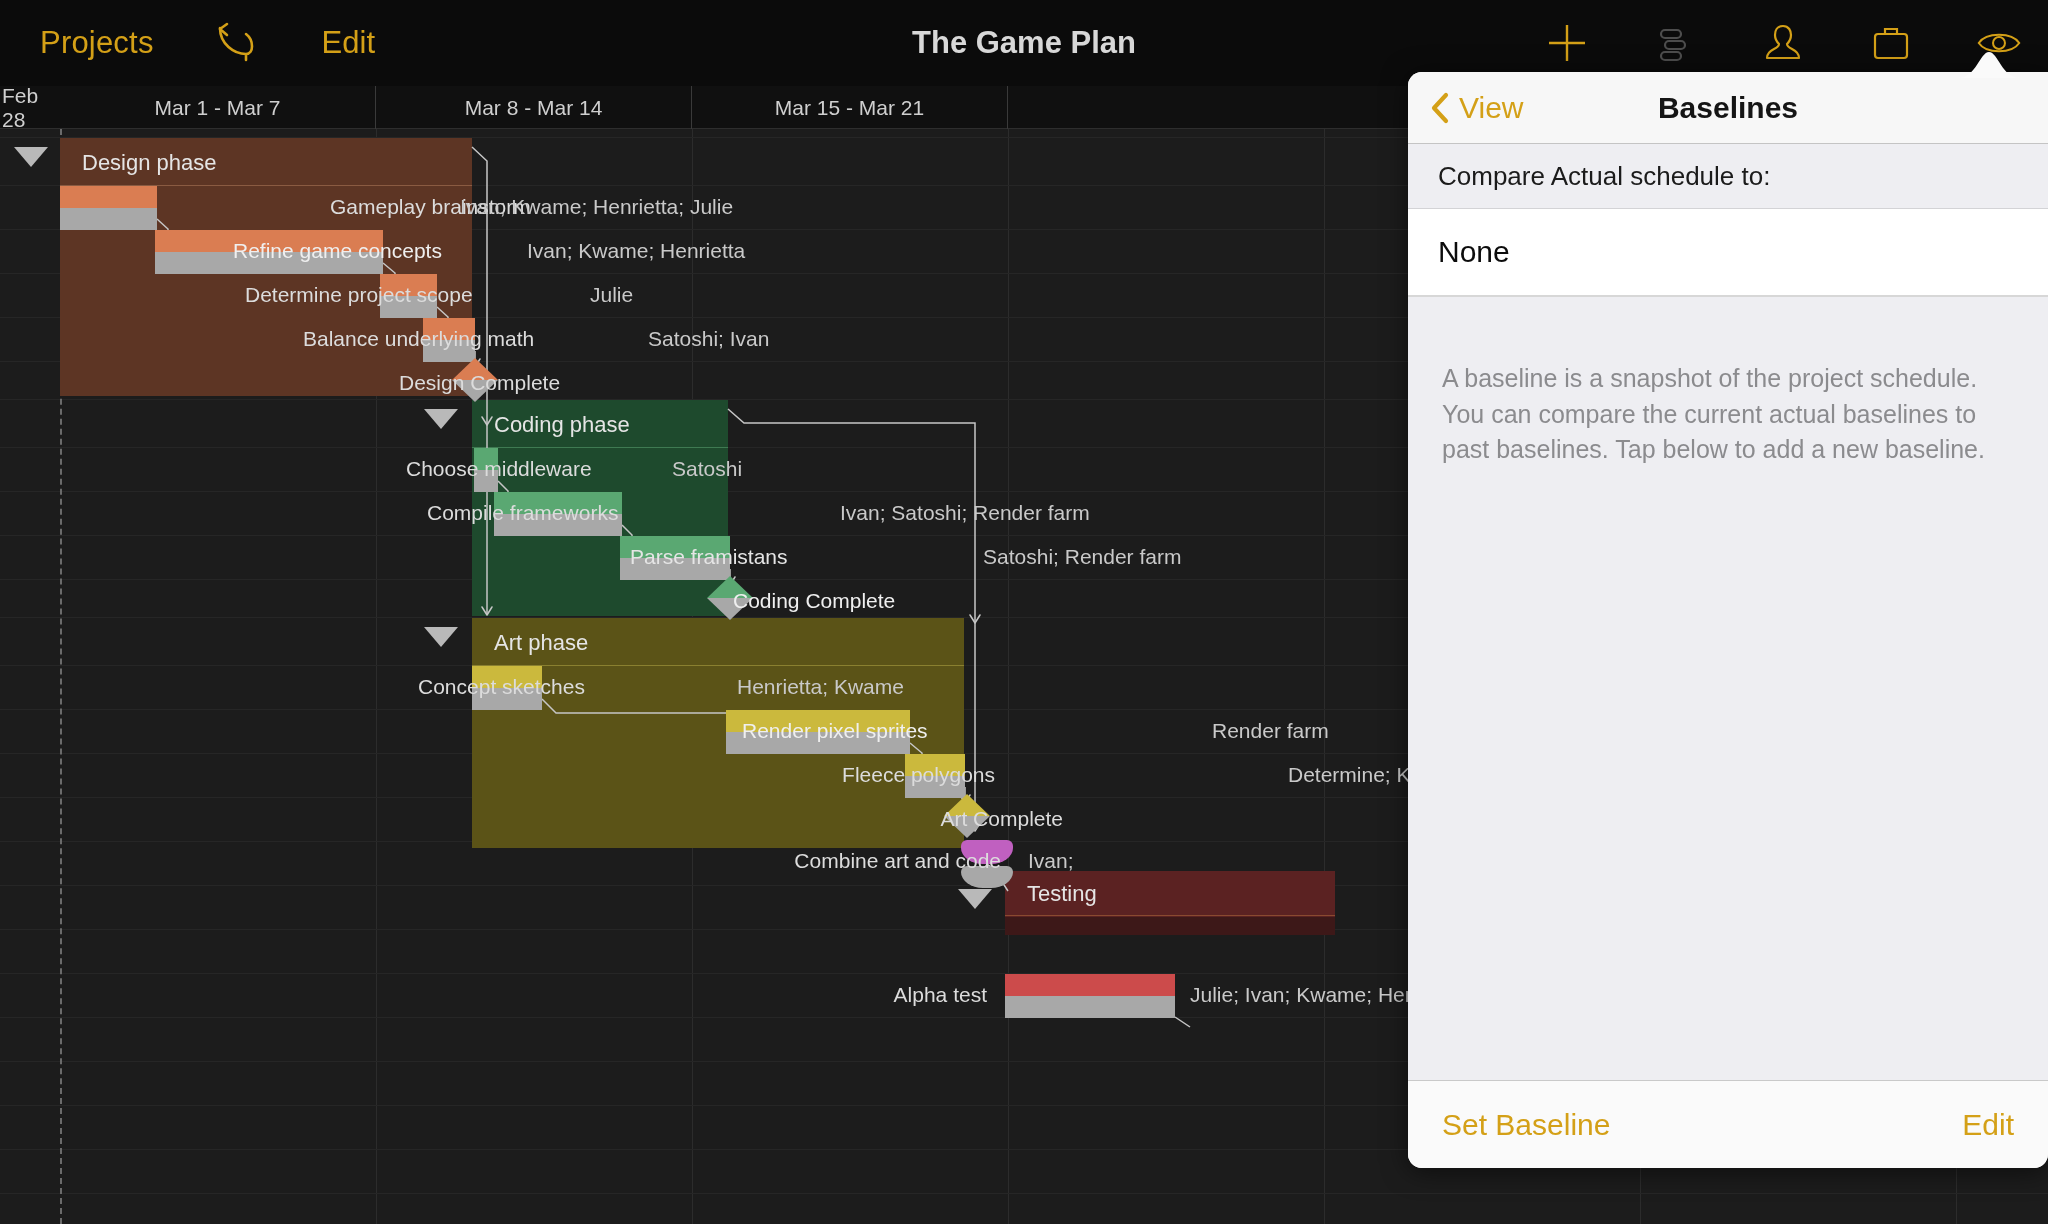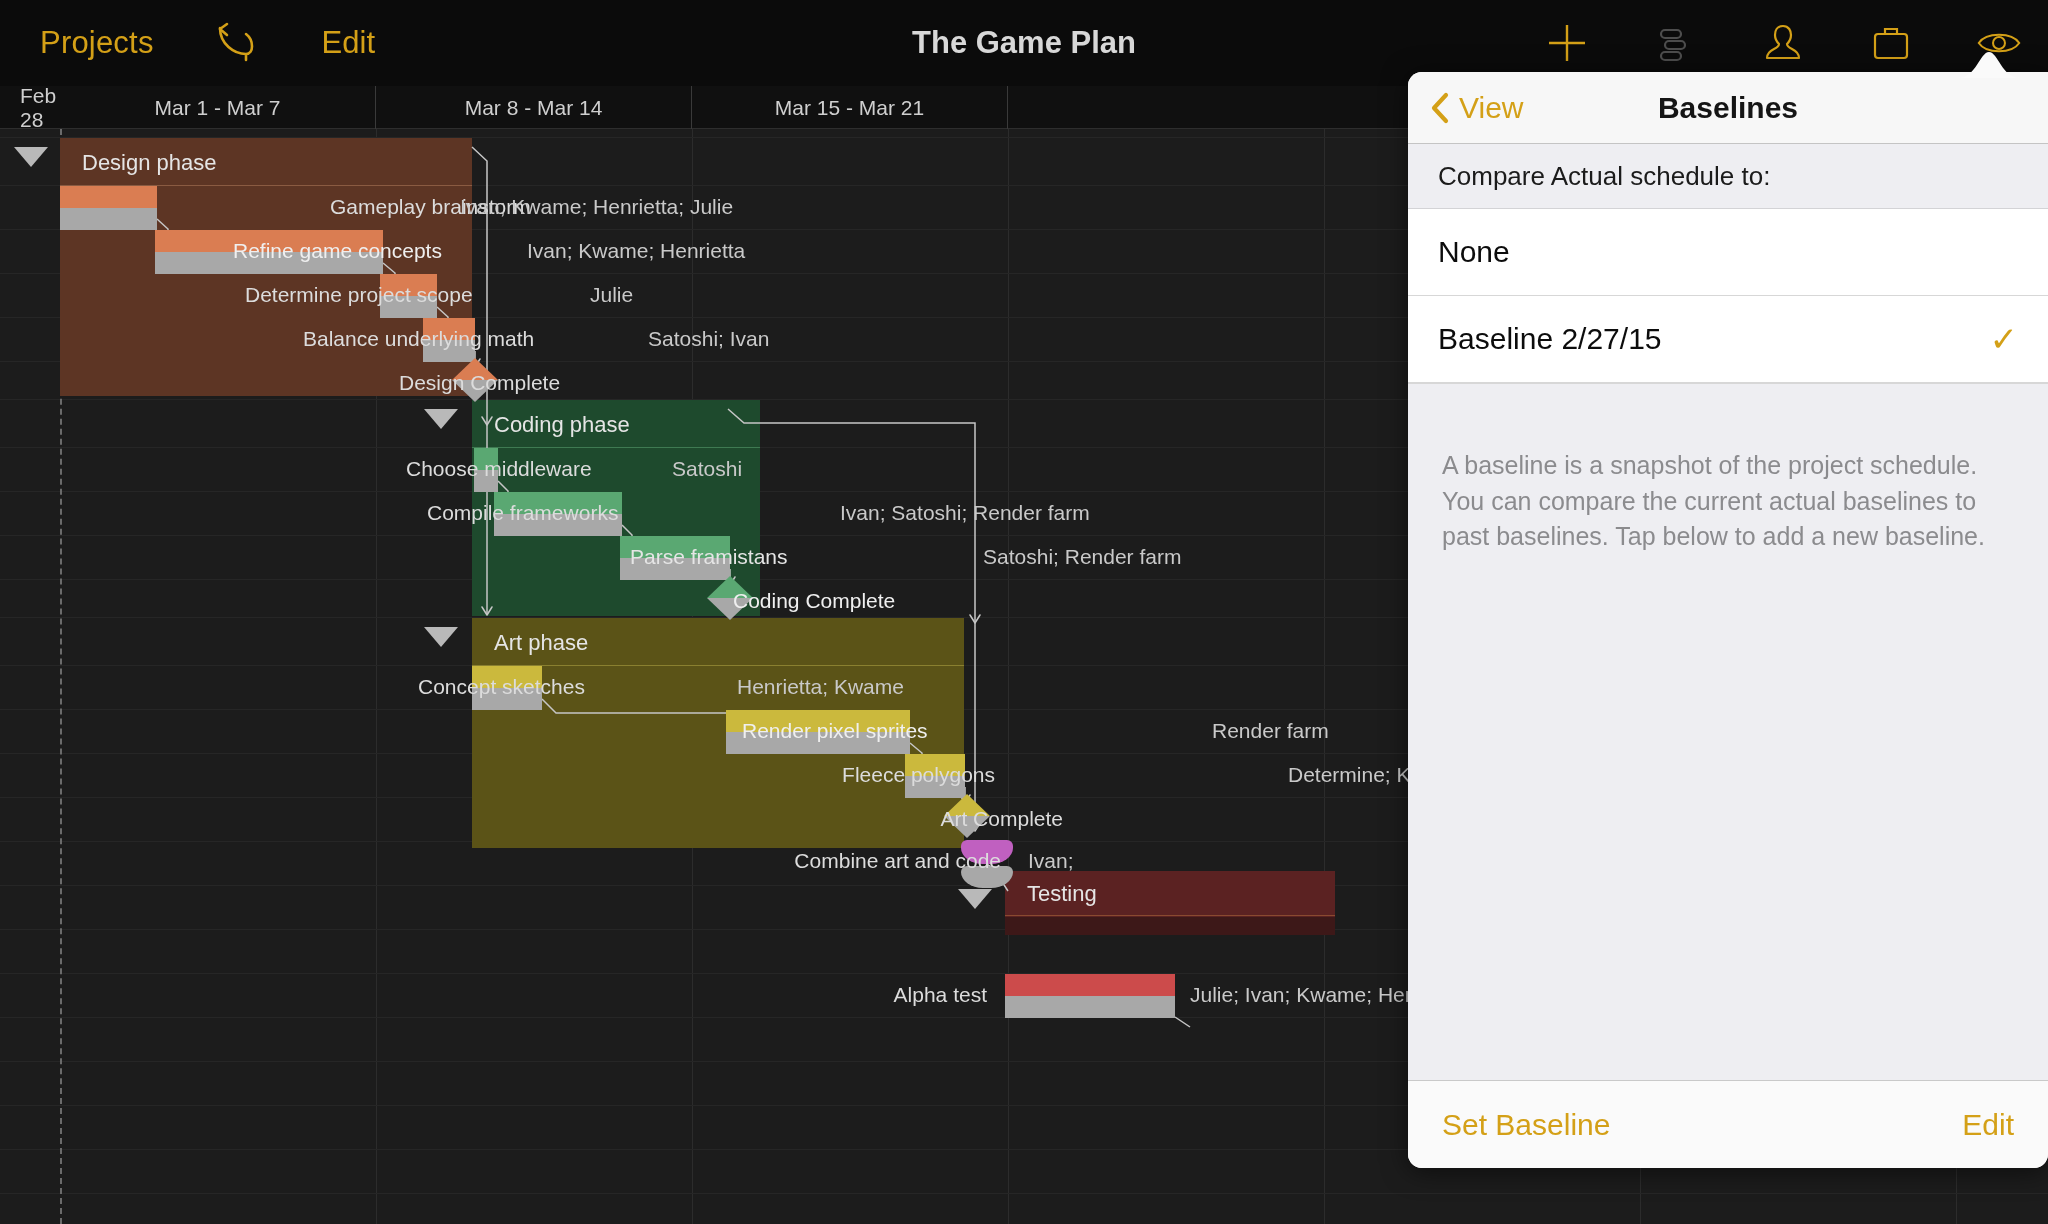--- a/index.html
+++ b/index.html
@@ -36,21 +36,21 @@
     position:absolute; left:0; top:86px; width:2048px; height:43px;
     background:#101010; border-bottom:1px solid #2e2e2e;
     z-index:12;
   }
   .tl-cell{
     position:absolute; top:0; height:43px;
     display:flex; align-items:center; justify-content:center;
     color:#cfcfcf; font-size:21px;
     border-right:1px solid #3a3a3a;
   }
-  .tl-cell.first{ justify-content:flex-start; padding-left:20px; border-right:none;}
+  .tl-cell.first{ justify-content:flex-start; padding-left:2px; border-right:none;}
 
   
   .gantt{
     position:absolute; left:0; top:129px; width:2048px; height:1095px;
     background:#1c1c1c; overflow:hidden;
   }
   .vline{ position:absolute; top:0; bottom:0; width:1px; background:#2c2c2c; }
   .vline.today{
     background:transparent;
     border-left:2px dashed #6b6b6b;
@@ -242,21 +242,21 @@
     <div class="hline" style="top:932px"></div>
     <div class="hline" style="top:976px"></div>
     <div class="hline" style="top:1020px"></div>
     <div class="hline" style="top:1064px"></div>
 
     <div class="group" style="left:60px;top:9px;width:412px;height:258px;background:#5d3524;z-index:4">
       <div class="group-hdr-line" style="top:47px;background:#8a5b42"></div>
       <div class="group-title">Design phase</div>
     </div>
 
-    <div class="group" style="left:472px;top:271px;width:288px;height:216px;background:#1e4a2d;z-index:4">
+    <div class="group" style="left:472px;top:271px;width:256px;height:216px;background:#1e4a2d;z-index:4">
       <div class="group-hdr-line" style="top:47px;background:#3f7a52"></div>
       <div class="group-title">Coding phase</div>
     </div>
 
     <div class="group" style="left:472px;top:489px;width:492px;height:230px;background:#5b5317;z-index:4">
       <div class="group-hdr-line" style="top:47px;background:#8a8030"></div>
       <div class="group-title">Art phase</div>
     </div>
 
     <div class="group" style="left:1005px;top:742px;width:330px;height:46px;background:#5b2222;z-index:4">
@@ -437,24 +437,20 @@
       </div>
       <div class="pop-title">Baselines</div>
     </div>
 
     <div class="pop-section-hdr">Compare Actual schedule to:</div>
 
     <div class="pop-row">
       <span>None</span>
     </div>
 
-    <div class="pop-row">
-      <span>Baseline 2/27/15</span>
-      <span class="check">✓</span>
-    </div>
 
     <div class="pop-desc">A baseline is a snapshot of the project schedule. You can compare the current actual baselines to past baselines. Tap below to add a new baseline.</div>
 
     <div class="pop-footer">
       <div>Set Baseline</div>
       <div>Edit</div>
     </div>
   </div>
 
 </div>

